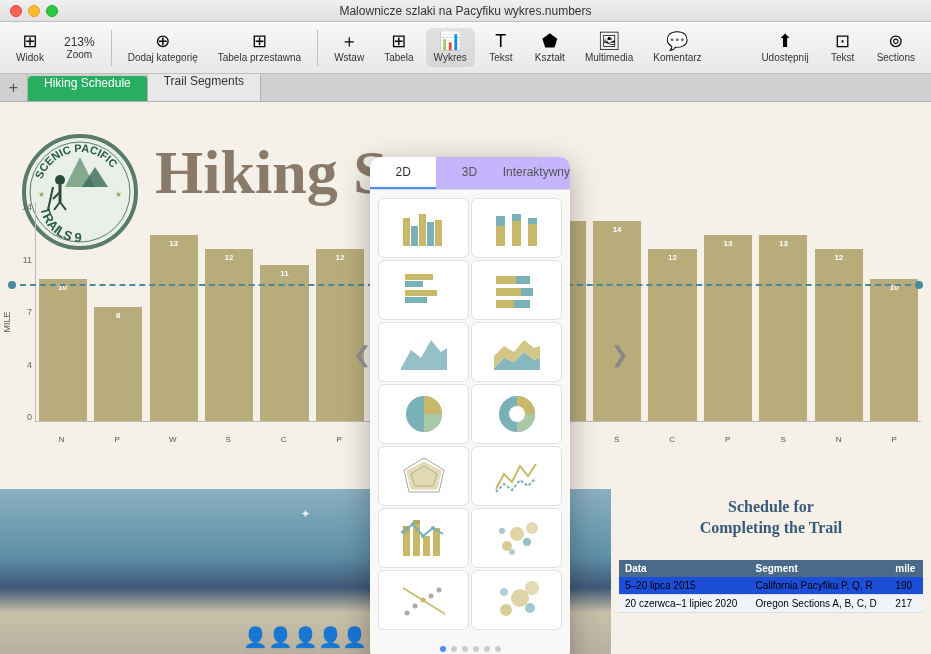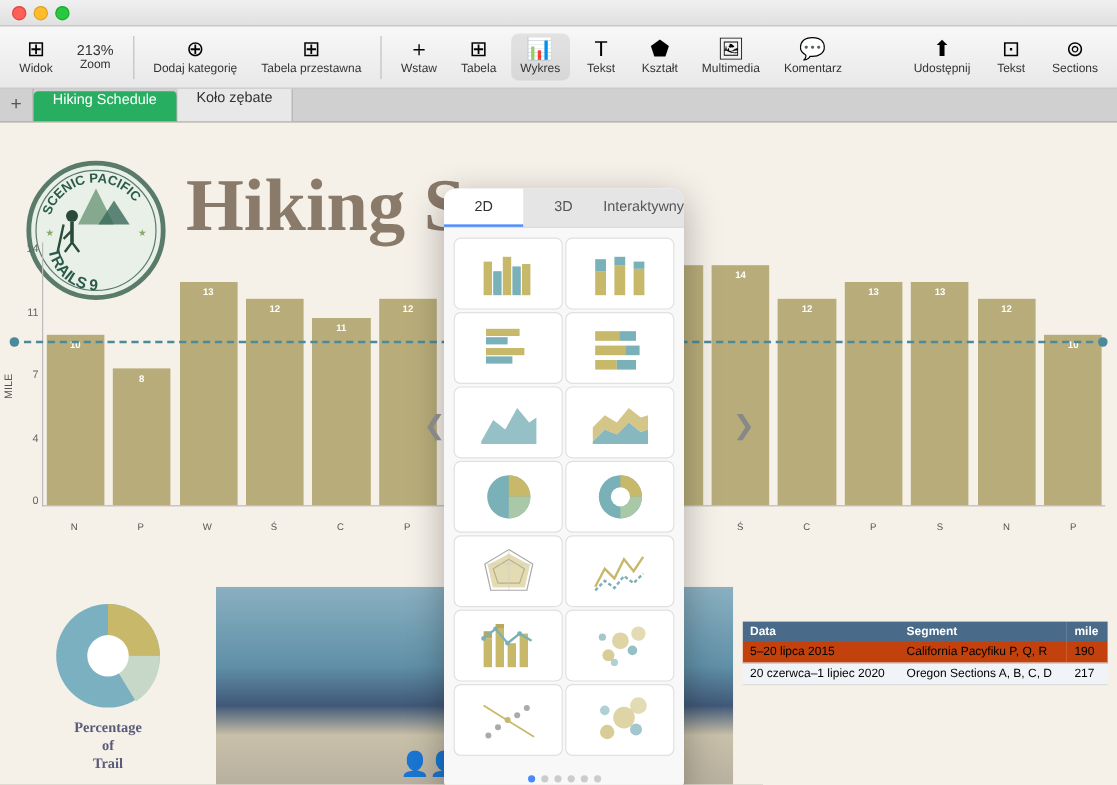--- a/index.html
+++ b/index.html
@@ -249,21 +249,21 @@
       background: #4a6a8a;
       color: white;
       padding: 3px 6px;
       text-align: left;
       font-weight: 600;
     }
 
     .schedule-table td {
       padding: 3px 6px;
       border-bottom: 1px solid #ddd;
-      background: #c2410c;
+      background: #1d4ed8;
     }
 
     .schedule-table tr:nth-child(even) td {
       background: #f0f4f8;
     }
 
     
     .chart-picker {
       position: absolute;
       top: 55px;
@@ -271,21 +271,21 @@
       width: 200px;
       background: white;
       border-radius: 10px;
       box-shadow: 0 8px 30px rgba(0,0,0,0.3);
       overflow: hidden;
       z-index: 100;
     }
 
     .chart-picker-tabs {
       display: flex;
-      background: #e5e5e5;
+      background: #c4b5fd;
       border-bottom: 1px solid #ddd;
     }
 
     .chart-picker-tab {
       flex: 1;
       padding: 8px 0;
       text-align: center;
       font-size: 12px;
       cursor: pointer;
       color: #555;
@@ -356,20 +356,21 @@
   </style>
 </head>
 <body>
 
 <div class="title-bar">
   <div class="traffic-lights">
     <div class="traffic-light tl-red"></div>
     <div class="traffic-light tl-yellow"></div>
     <div class="traffic-light tl-green"></div>
   </div>
+  <span class="title-text">Malownicze szlaki na Pacyfiku wykres.numbers</span>
 </div>
 
 <div class="toolbar">
   <div class="toolbar-group">
     <span class="toolbar-icon">⊞</span>
     <span class="toolbar-label">Widok</span>
   </div>
   <div class="zoom-area">
     <span class="zoom-pct">213%</span>
     <span class="toolbar-label">Zoom</span>
@@ -429,21 +430,21 @@
 </div>
 
 <div class="tab-bar">
   <div class="tab-add">
     <span>+</span>
   </div>
   <div class="tab active">
     <span>Hiking Schedule</span>
   </div>
   <div class="tab inactive">
-    <span>Koło zębate</span>
+    <span>Trail Segments</span>
   </div>
 </div>
 
 <div class="main-content">
   <div class="page">
 
     <div class="logo-area">
       <svg width="120" height="120" viewBox="0 0 120 120">
         <circle cx="60" cy="60" r="56" fill="#e8f0e8" stroke="#5a7a6a" stroke-width="4"></circle>
         <circle cx="60" cy="60" r="50" fill="none" stroke="#5a7a6a" stroke-width="1"></circle>
@@ -596,45 +597,35 @@
           <div style="flex: 1 1 0%; font-size: 8px; color: rgb(85, 85, 85); text-align: center;">C</div>
           <div style="flex: 1 1 0%; font-size: 8px; color: rgb(85, 85, 85); text-align: center;">P</div>
           <div style="flex: 1 1 0%; font-size: 8px; color: rgb(85, 85, 85); text-align: center;">S</div>
           <div style="flex: 1 1 0%; font-size: 8px; color: rgb(85, 85, 85); text-align: center;">N</div>
           <div style="flex: 1 1 0%; font-size: 8px; color: rgb(85, 85, 85); text-align: center;">P</div>
         </div>
     </div>
 
     <div class="bottom-section">
 
-      <div class="pie-section">
-        <svg width="110" height="110" viewBox="0 0 110 110">
-
-          <circle cx="55" cy="55" r="50" fill="#7ab0c0"></circle>
-          <path d="M55,55 L55,5 A50,50 0 0,1 105,55 Z" fill="#c8b86a"></path>
-          <path d="M55,55 L105,55 A50,50 0 0,1 82,99 Z" fill="#c8d8c8"></path>
-          <circle cx="55" cy="55" r="20" fill="white"></circle>
-        </svg>
-        <div class="pie-label">
-          <span>Percentage</span><br>
-          <span>of</span><br>
-          <span>Trail</span>
-        </div>
-      </div>
 
       <div class="photo-section">
         <div class="photo-placeholder">
 
           <div style="position:absolute; top:18px; left:50%; font-size:12px; color:rgba(255,255,255,0.8); transform:translateX(-50%);">✦</div>
 
           <div style="font-size:20px; margin-bottom:5px; color:#2a3a4a;">👤👤👤👤👤</div>
         </div>
       </div>
 
       <div class="schedule-section">
+        <div class="schedule-title">
+          <span>Schedule for</span><br>
+          <span>Completing the Trail</span>
+        </div>
         <table class="schedule-table">
           <thead>
             <tr>
               <th>Data</th>
               <th>Segment</th>
               <th>mile</th>
             </tr>
           </thead>
           <tbody id="schedule-tbody">
           <tr>

